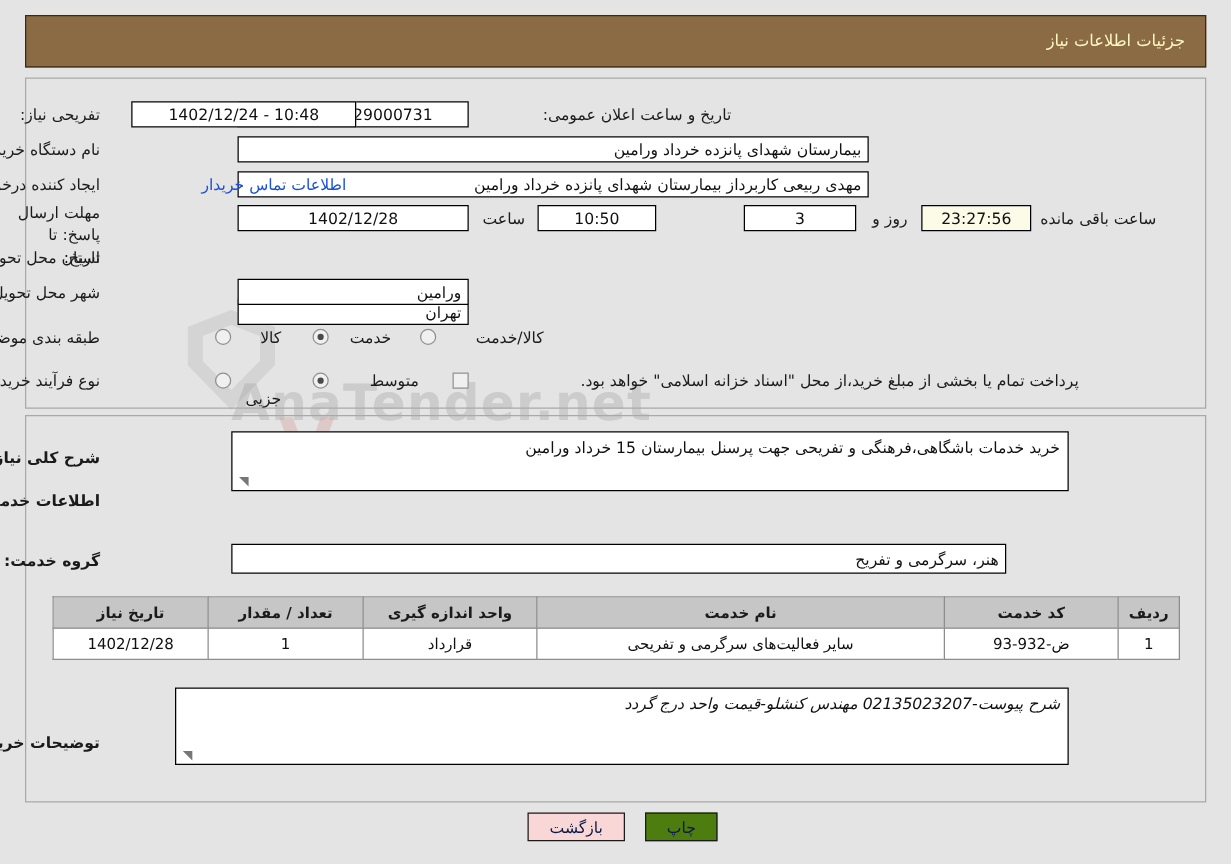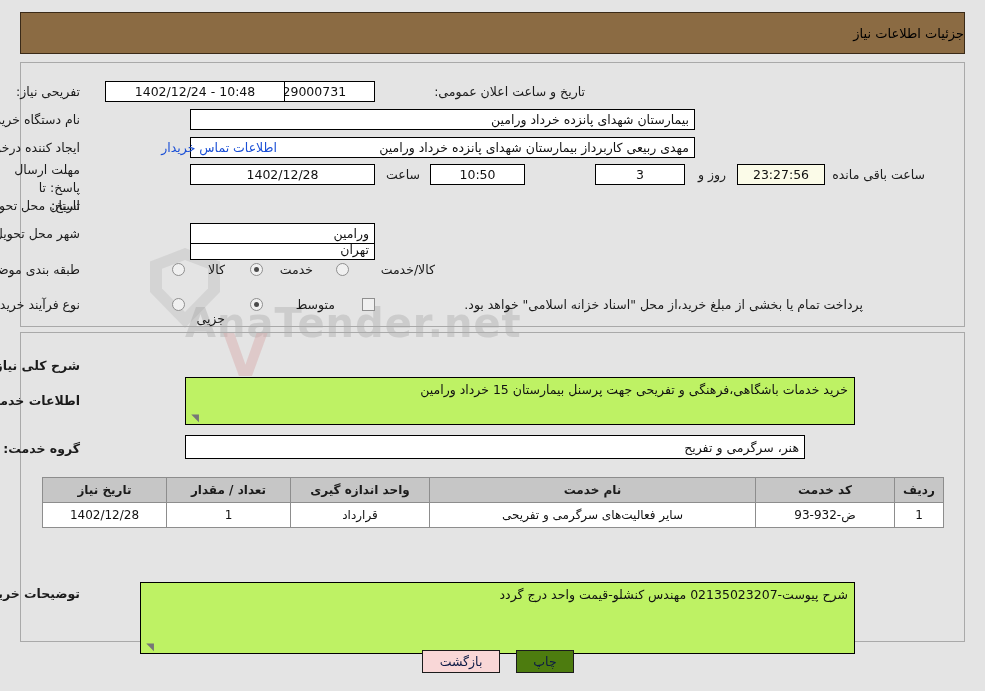--- a/index.html
+++ b/index.html
@@ -72,22 +72,23 @@
     height: 42px;
     background: #8b6b43;
     border: 1px solid #3a2a18;
     box-sizing: border-box;
     display: flex;
     align-items: center;
     justify-content: flex-start;
     z-index: 3;
   }
   .header-title {
-    color: #000000;
+    color: #fef9c3;
     font-size: 13px;
+    padding-right: 16px;
   }
 
   
   .panel {
     position: absolute;
     border: 1px solid #a9a9a9;
     background: transparent;
     box-sizing: border-box;
     z-index: 2;
   }
@@ -119,29 +120,28 @@
     white-space: nowrap;
     z-index: 4;
   }
   .box.center { justify-content: center; }
   .box.right  { justify-content: flex-start; }
   .box.ivory  { background: #fbfbe8; }
 
   .area {
     position: absolute;
     border: 1px solid #000000;
-    background: #bef264;
+    background: #ffffff;
     box-sizing: border-box;
     font-size: 12.5px;
     color: #111111;
     padding: 3px 6px;
     overflow: hidden;
     z-index: 4;
     line-height: 1.5;
-    margin-top: 32px;
   }
   .area .grip {
     position:absolute;
     left:3px; bottom:1px;
     width:10px; height:10px;
     color:#777;
     font-size:10px;
     line-height:10px;
     transform: rotate(0deg);
   }
@@ -310,21 +310,21 @@
         <td>ض-932-93</td>
         <td>سایر فعالیت‌های سرگرمی و تفریحی</td>
         <td>قرارداد</td>
         <td>1</td>
         <td>1402/12/28</td>
       </tr>
     </tbody>
   </table>
 
   <div class="lbl bold" style="right:905px; top:586px;">توضیحات خریدار:</div>
-  <div class="area" style="right:130px; top:550px; width:715px; height:72px;">
+  <div class="area" style="right:130px; top:550px; width:715px; height:62px;font-style:italic;">
     <span>شرح پیوست-02135023207 مهندس کنشلو-قیمت واحد درج گردد</span>
     <span class="grip">◥</span>
   </div>
 
   <div class="btn" id="btn-back">بازگشت</div>
   <div class="btn" id="btn-print">چاپ</div>
 
 </div>
 
 </body></html>

